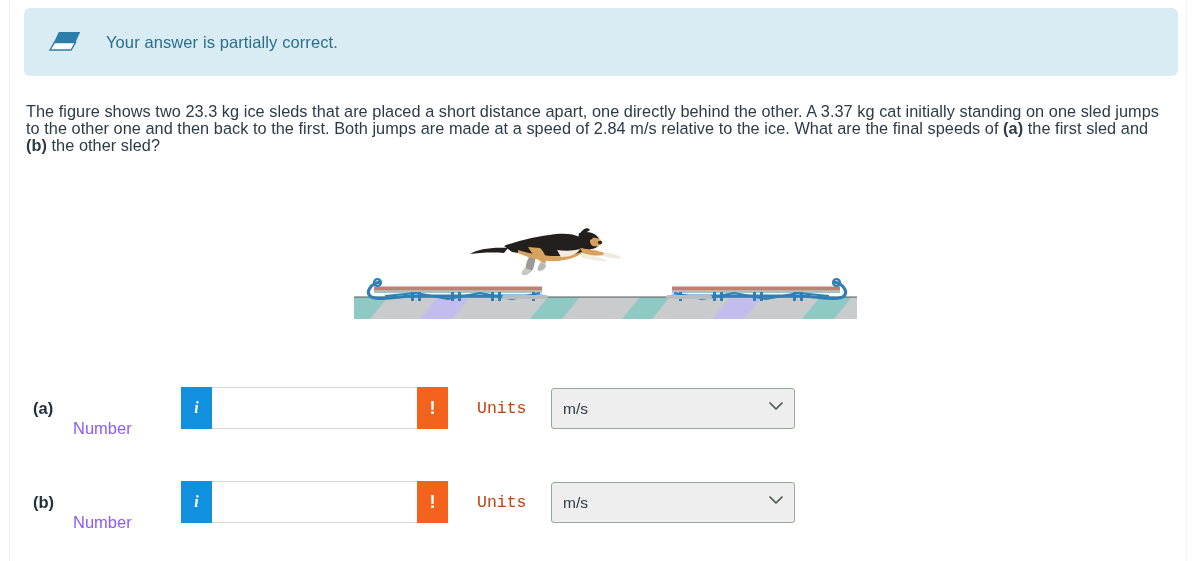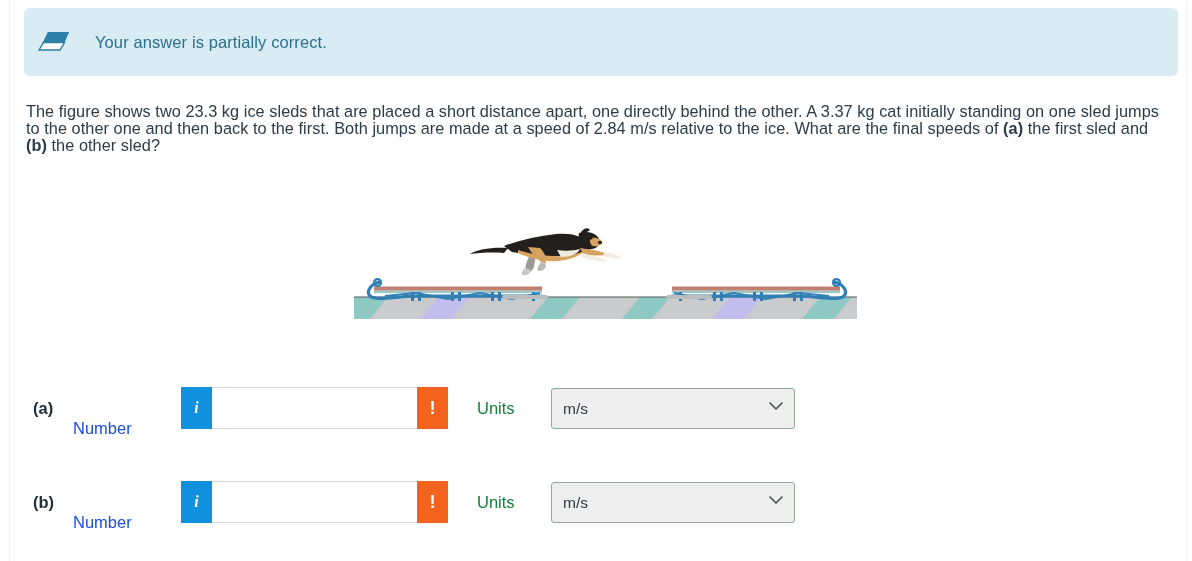--- a/index.html
+++ b/index.html
@@ -37,21 +37,21 @@
     width: 1154px;
     height: 68px;
     background: #d9ecf3;
     border-radius: 6px;
     box-sizing: border-box;
   }
   .banner-inner {
     display: flex;
     align-items: center;
     height: 100%;
-    padding-left: 13px;
+    padding-left: 24px;
   }
   .banner-icon {
     width: 34px;
     height: 26px;
     flex: 0 0 auto;
     display: block;
   }
   .banner-text {
     margin-left: 24px;
     font-size: 16.5px;
@@ -96,21 +96,21 @@
 
   .part-label {
     width: 40px;
     font-size: 16.5px;
     font-weight: bold;
     color: #20303c;
   }
   .number-label {
     width: 102px;
     font-size: 16.5px;
-    color: #1d4ed8;
+    color: #8b5cf6;
     margin-top: 40px;
   }
 
   .answer-field {
     display: flex;
     align-items: stretch;
     height: 42px;
     margin-left: 6px;
   }
   .info-btn {
@@ -153,23 +153,24 @@
     display: flex;
     align-items: center;
     justify-content: center;
     border: none;
     cursor: pointer;
     box-sizing: border-box;
   }
 
   .units-label {
     font-size: 16.5px;
-    color: #15803d;
+    color: #c2410c;
     margin-left: 29px;
     width: 66px;
+    font-family: Liberation Mono, monospace;
   }
   .units-select-wrap {
     position: relative;
     margin-left: 8px;
     width: 244px;
     height: 41px;
   }
   .units-select {
     width: 244px;
     height: 41px;

